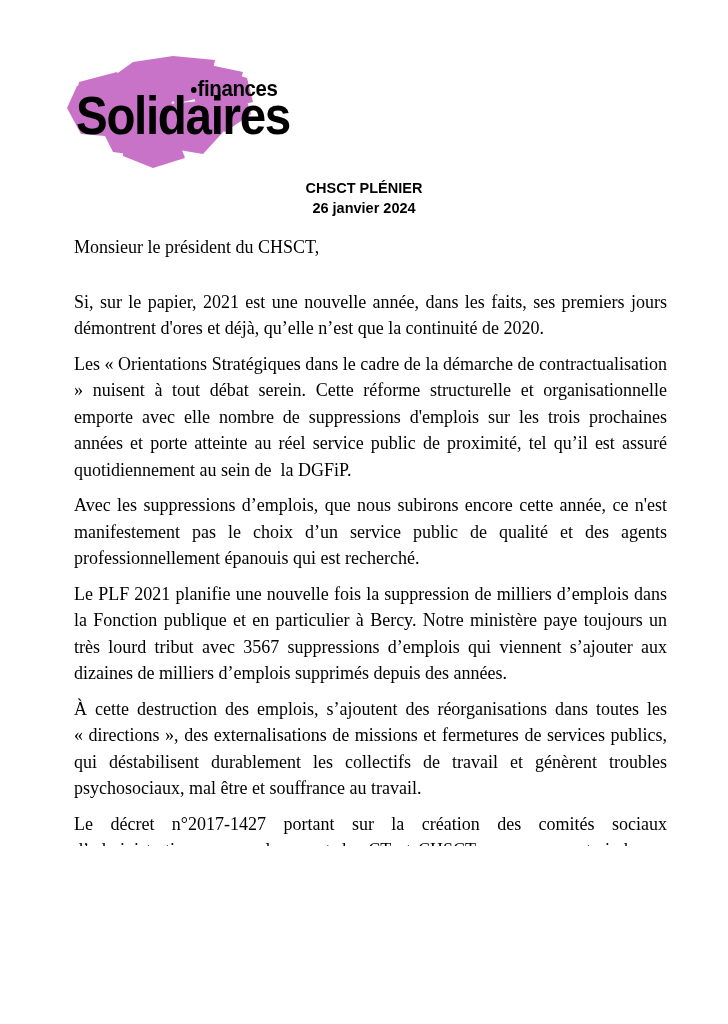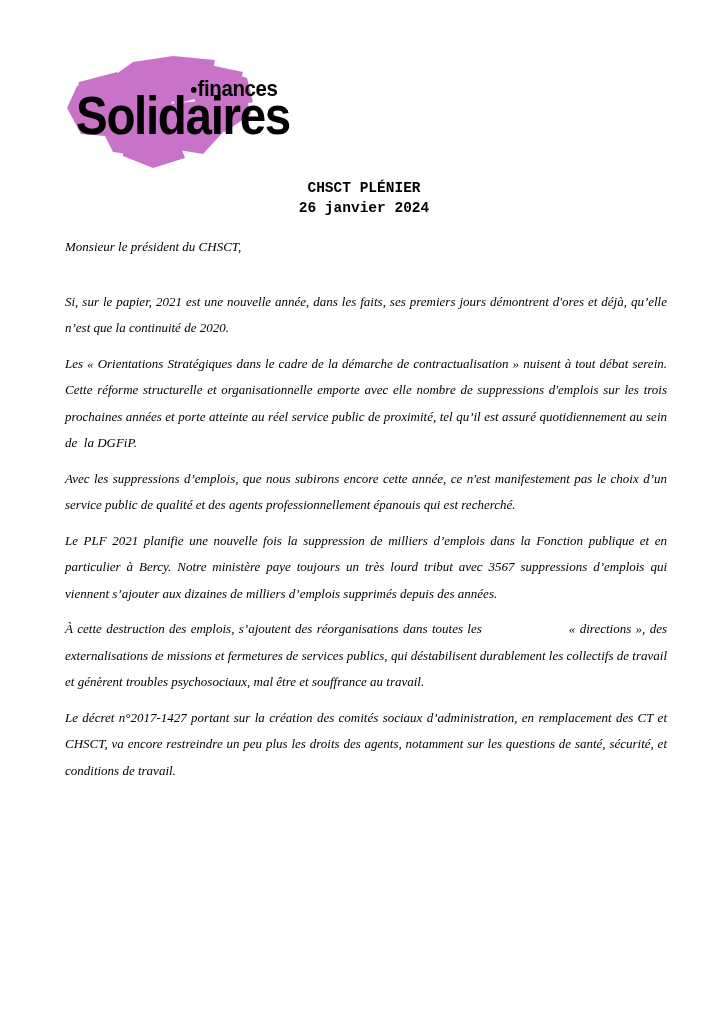--- a/index.html
+++ b/index.html
@@ -74,44 +74,43 @@
     transform-origin: left center;
   }
 
   
   .doc-heading {
     position: absolute;
     left: 0;
     top: 178px;
     width: 728px;
     text-align: center;
-    font-family: Liberation Mono, monospace;
+    font-family: Liberation Sans, sans-serif;
     font-weight: bold;
     font-size: 14.5px;
     line-height: 20px;
     color: #000000;
   }
   .doc-heading div { white-space: nowrap; }
 
   
   .body-text {
     position: absolute;
     left: 65px;
     top: 234px;
     width: 602px;
   }
   .para {
-    font-size: 13px;
+    font-size: 18px;
     line-height: 26.5px;
     text-align: justify;
     text-justify: inter-word;
-    margin: 0 0 9px 0;
+    margin: 0 0 9px 9px;
     hyphens: none;
     white-space: pre-wrap;
-    font-style: italic;
   }
   .para.salutation {
     text-align: left;
     margin-bottom: 28px;
   }
   .para.last { margin-bottom: 0; }
 
   
   .page-number {
     position: absolute;

